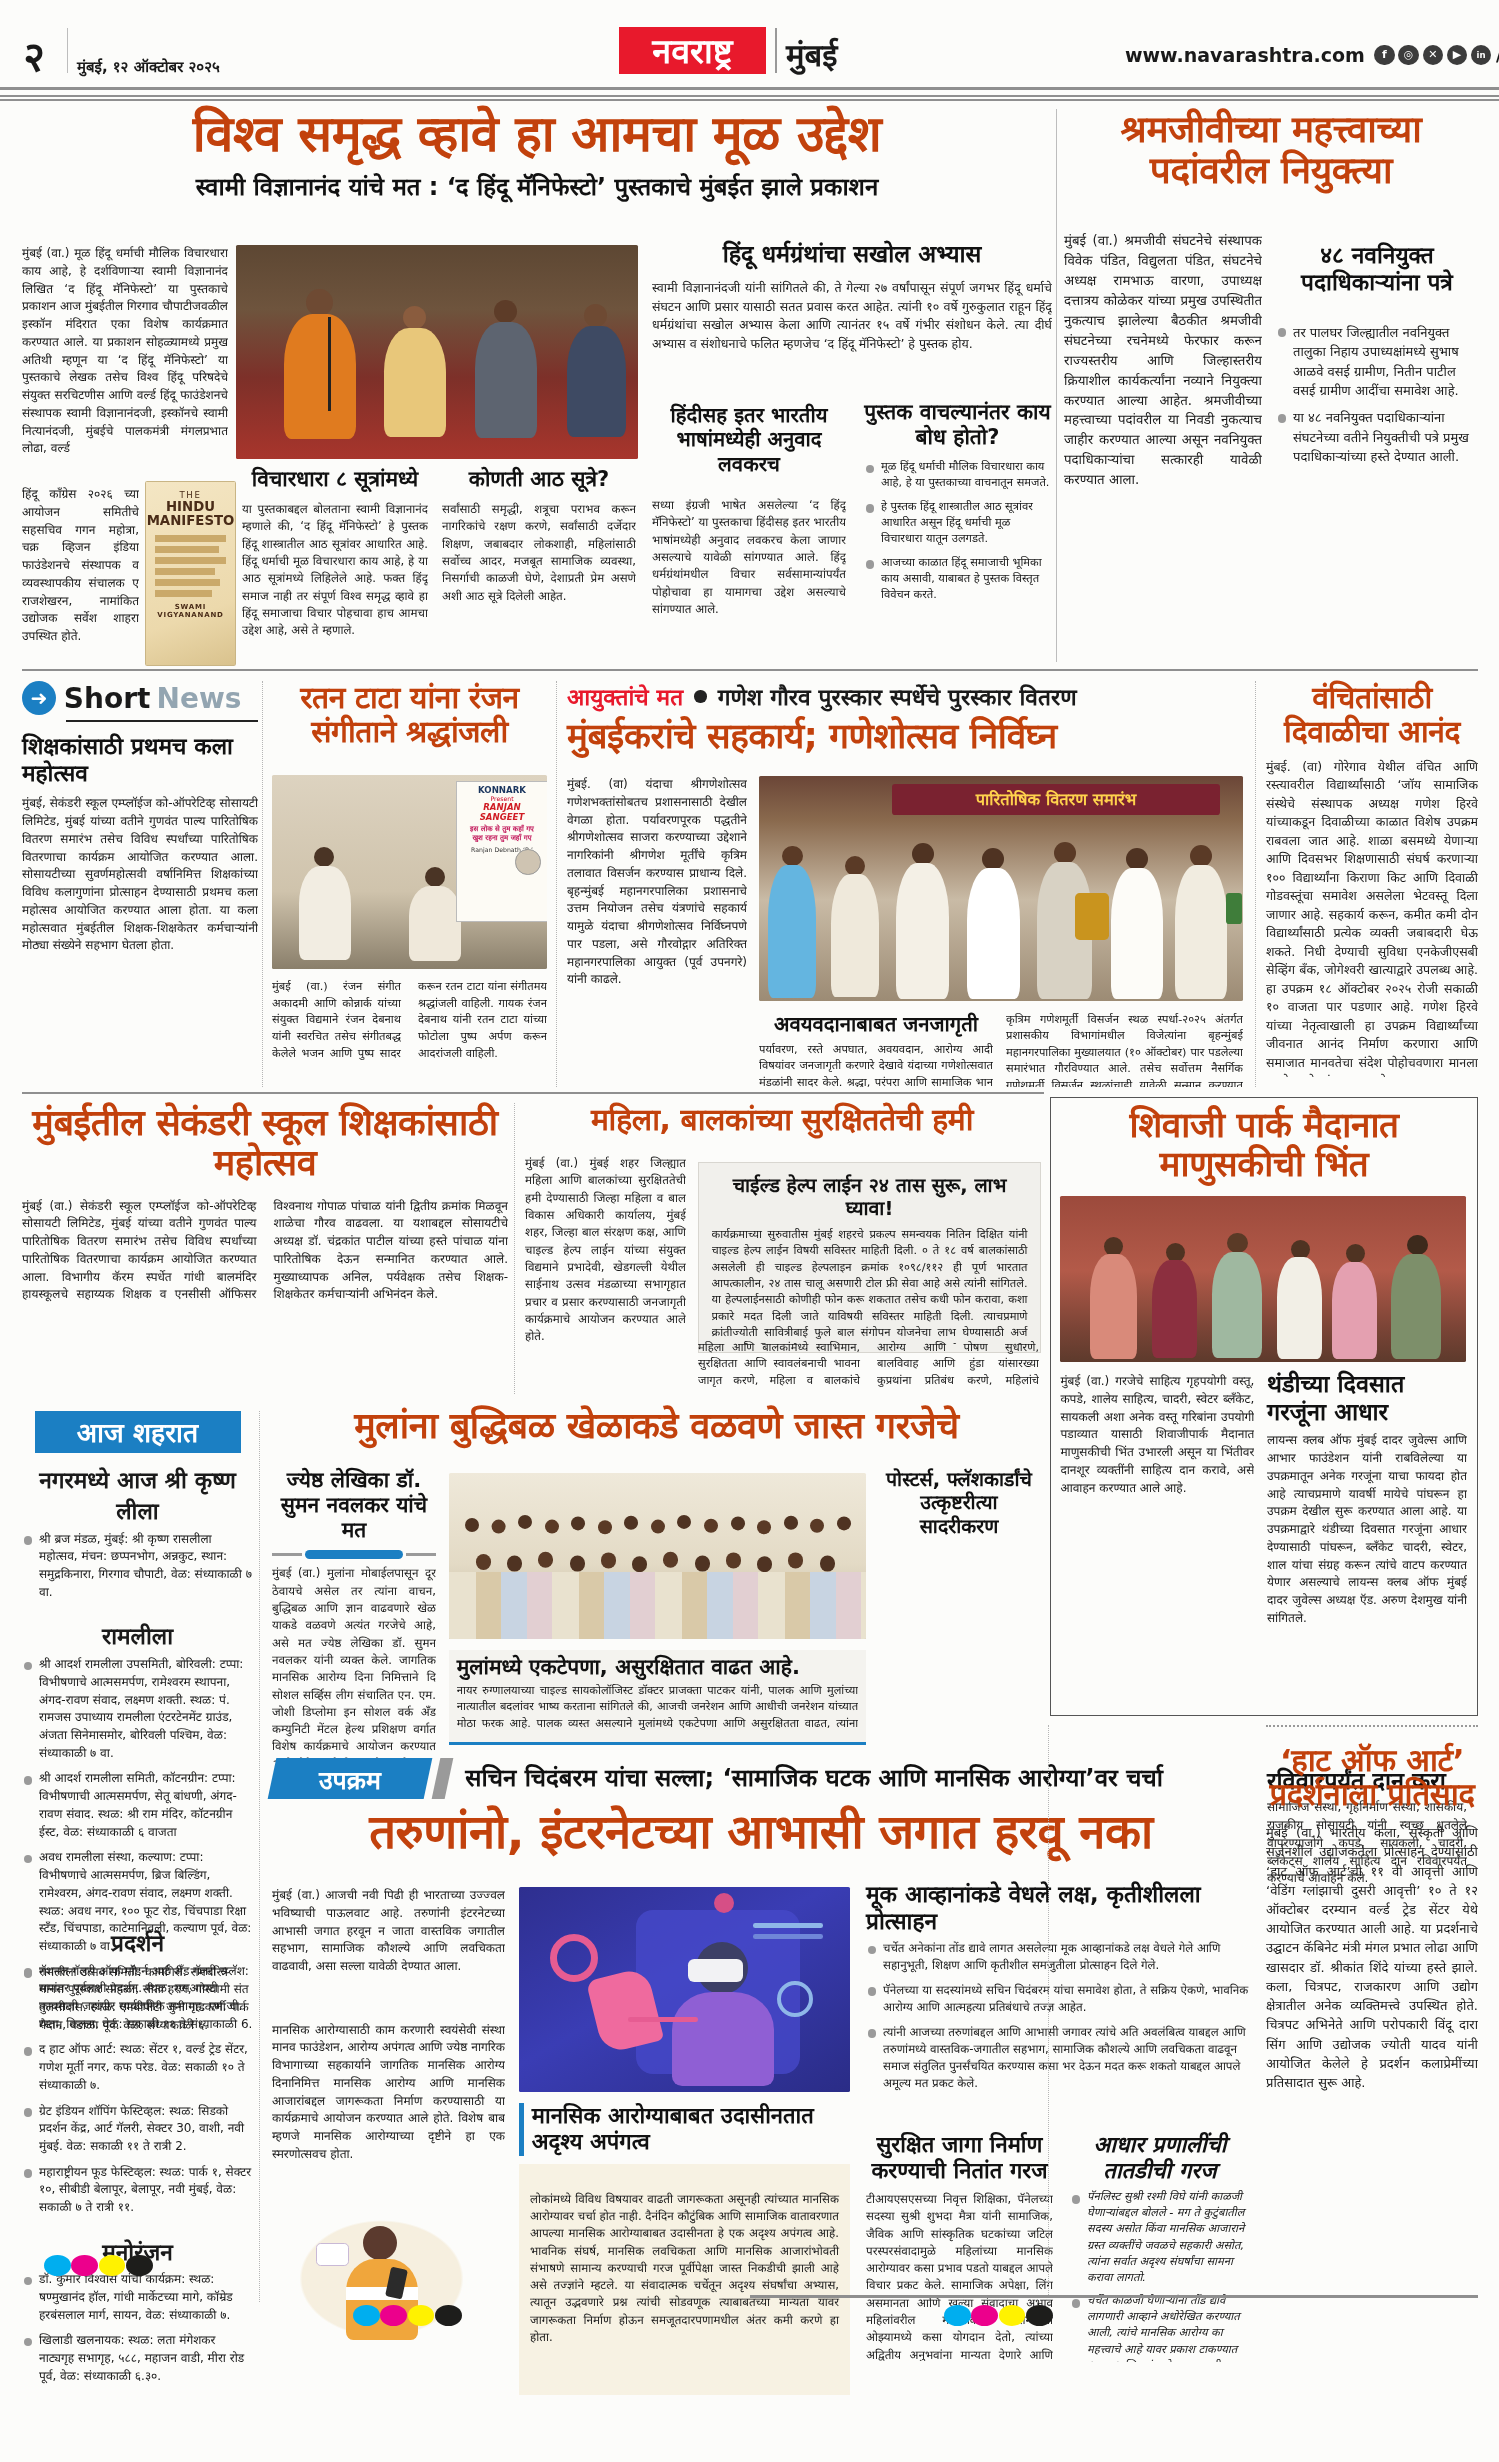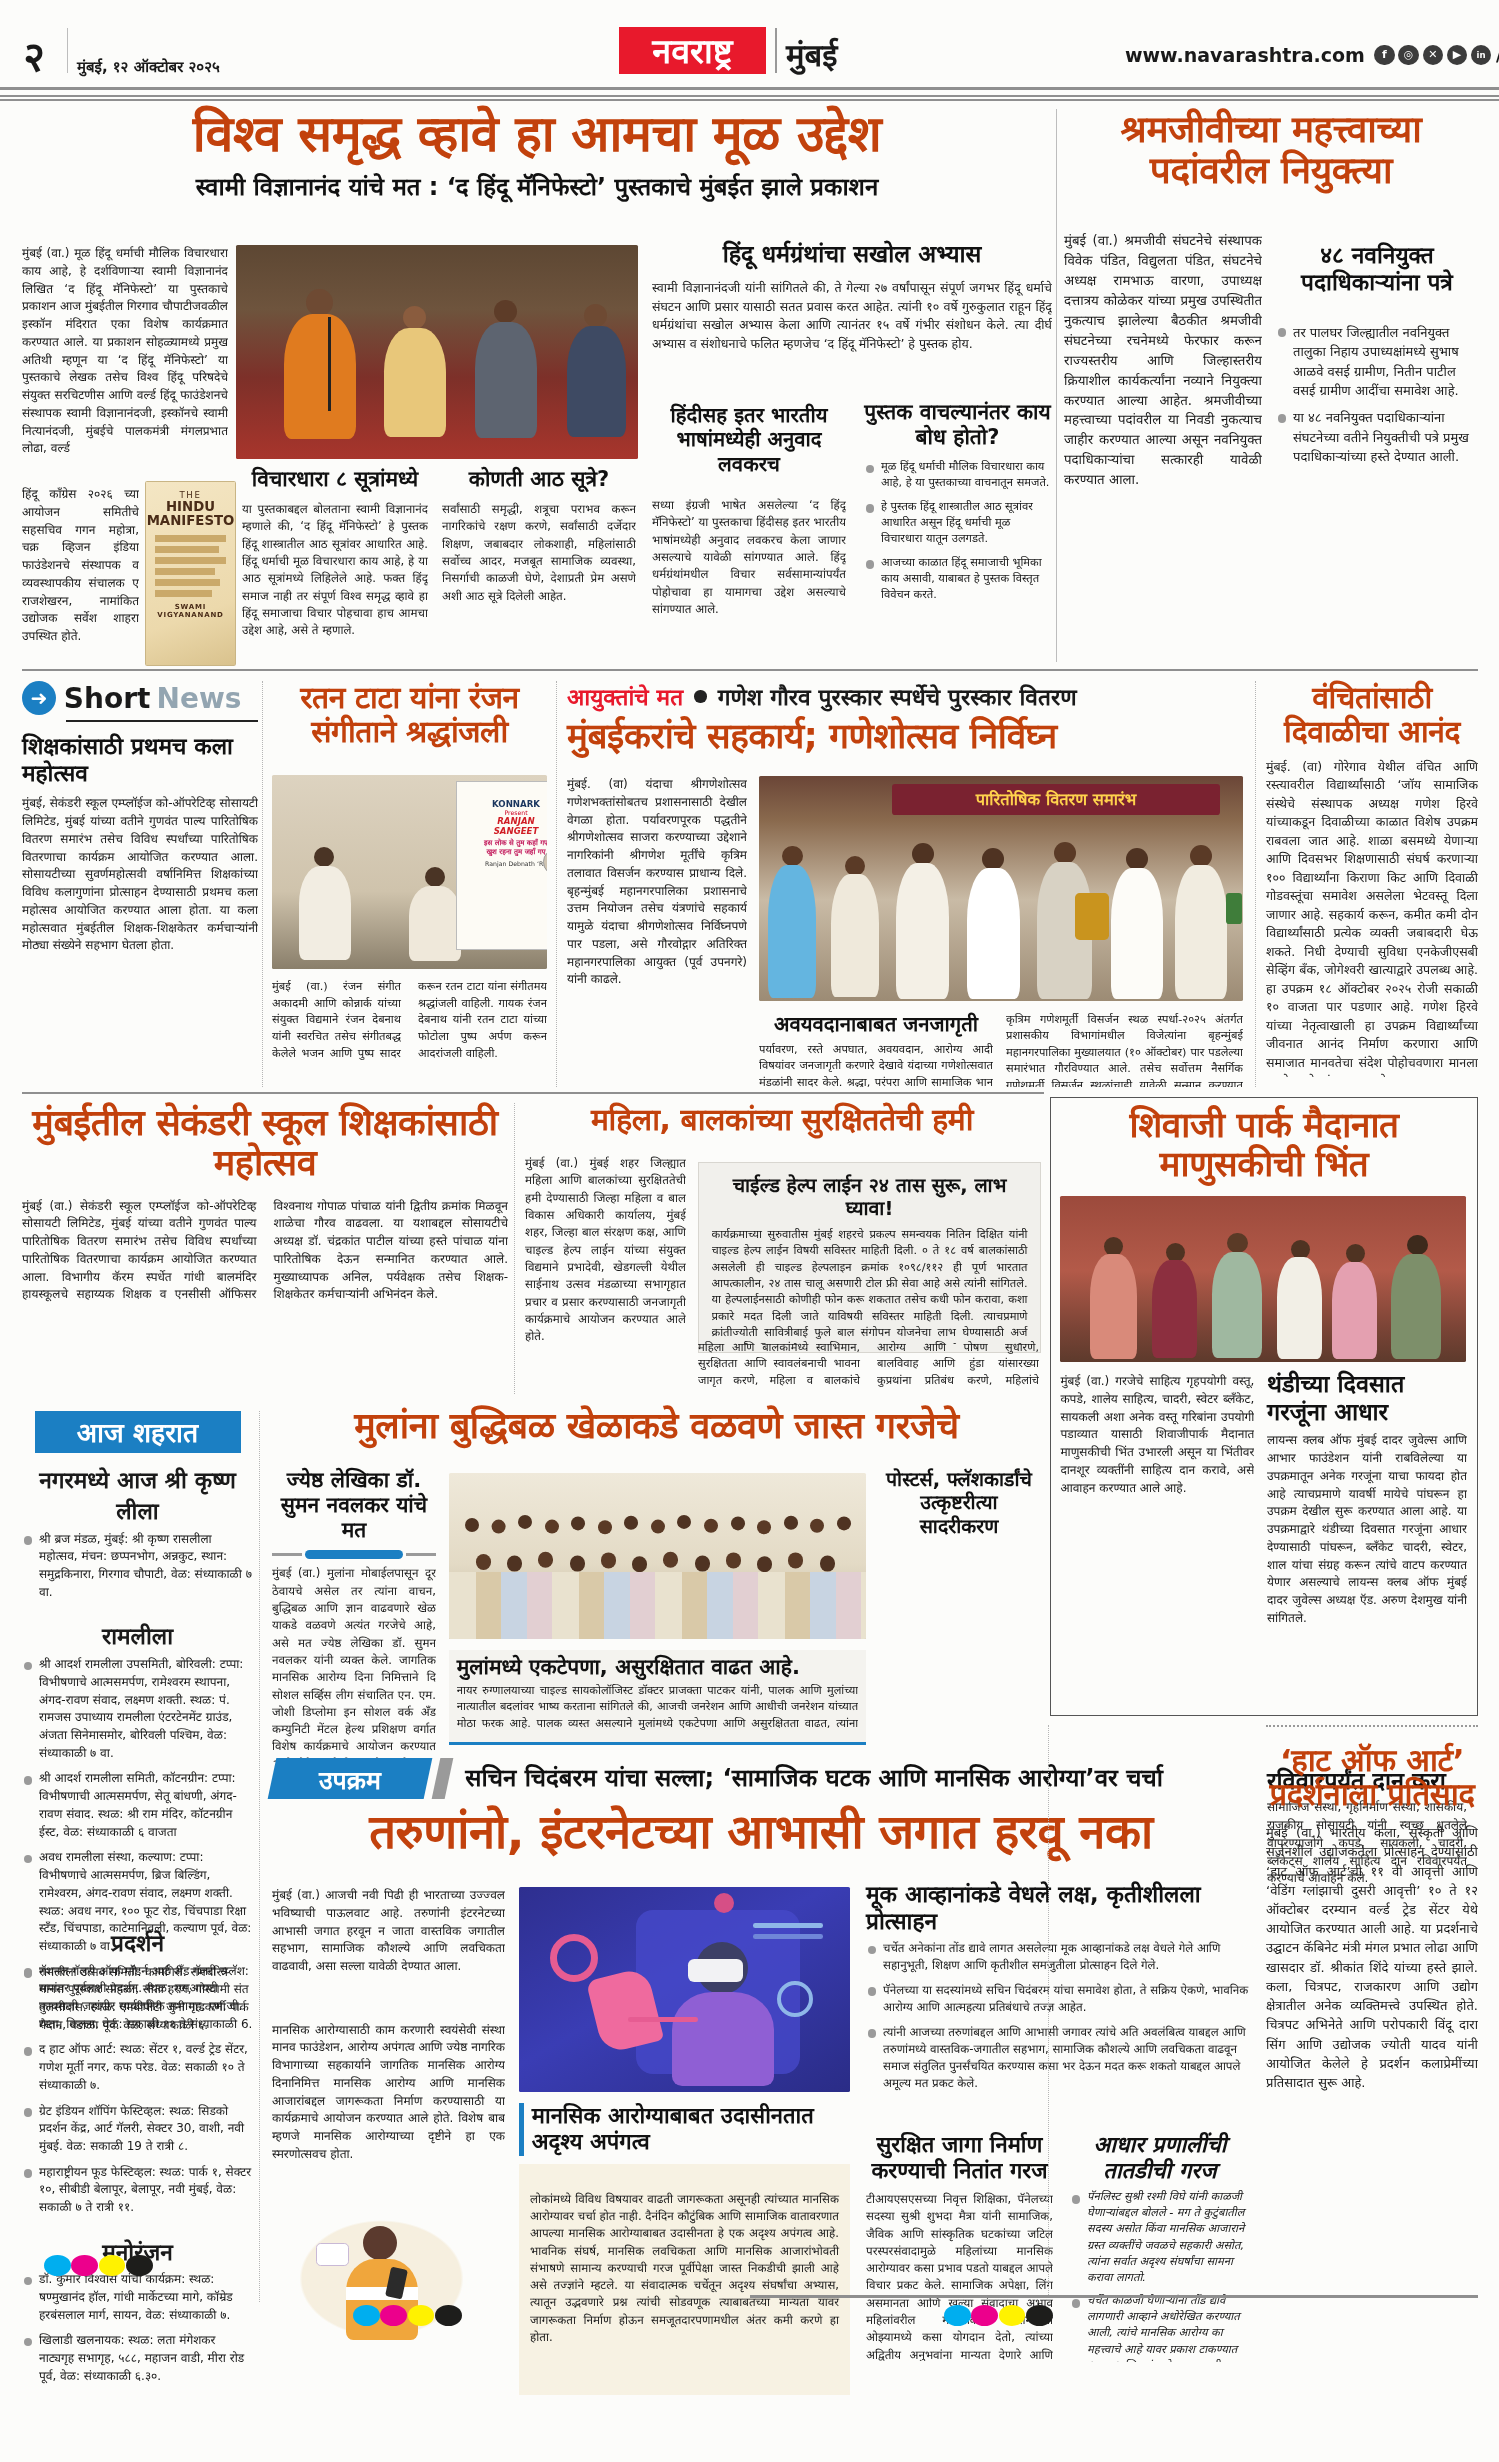--- a/index.html
+++ b/index.html
@@ -153,21 +153,21 @@
 
   <div class="abs rule-dot" style="left:262px;top:681px;height:406px;"></div>
 
   <div class="abs" style="left:272px;top:681px;width:275px;height:406px;">
     <div class="hl ctr" style="font-size:30px;">रतन टाटा यांना रंजन संगीताने श्रद्धांजली</div>
     <div class="ph" style="left:0;top:94px;width:275px;height:194px;background:linear-gradient(180deg,#ddd3c0 0%,#cfc3ac 60%,#8a7f6b 100%);">
       <div class="head" style="left:42px;top:72px;width:20.3px;height:20.3px;background:#4a3425;"></div>
       <div class="person" style="left:26.6px;top:91px;width:52px;height:94px;background:#f2ede2;"></div>
       <div class="head" style="left:153px;top:92px;width:20.3px;height:20.3px;background:#4a3425;"></div>
       <div class="person" style="left:137px;top:111px;width:52px;height:75px;background:#efe8da;"></div>
-      <div class="abs" style="left:184px;top:6.2px;width:84px;height:133px;background:#fdfbf5;border:0.8px solid #bbb;padding:17px;font-family:inherit;">
+      <div class="abs" style="left:184px;top:6.2px;width:84px;height:133px;background:#fdfbf5;border:0.8px solid #bbb;padding:3px;font-family:inherit;">
         <div class="ctr" style="font-size:8.6px;font-weight:800;color:#1a355e;">KONNARK</div>
         <div class="ctr" style="font-size:6.2px;color:#c02;">Present</div>
         <div class="ctr" style="font-size:8.6px;font-weight:900;color:#d01c24;font-style:italic;">RANJAN SANGEET</div>
         <div class="ctr" style="font-size:7px;color:#c2185b;font-weight:700;margin-top:2.3px;">इस लोक से तुम कहाँ गए</div>
         <div class="ctr" style="font-size:7px;color:#c2185b;font-weight:700;">खुश रहना तुम जहाँ गए</div>
         <div class="ctr" style="font-size:6.2px;color:#333;margin-top:3.1px;">Ranjan Debnath ‘R.’</div>
         <div class="head" style="right:6.2px;top:67px;width:23.4px;height:23.4px;background:#cfc4b2;border:0.8px solid #999;"></div>
       </div>
     </div>
     <div class="body jc cols2" style="position:absolute;left:0;top:298px;width:275px;height:106px;font-size:11.3px;">मुंबई (वा.) रंजन संगीत अकादमी आणि कोन्नार्क यांच्या संयुक्त विद्यमाने रंजन देबनाथ यांनी स्वरचित तसेच संगीतबद्ध केलेले भजन आणि पुष्प सादर करून रतन टाटा यांना संगीतमय श्रद्धांजली वाहिली. गायक रंजन देबनाथ यांनी रतन टाटा यांच्या फोटोला पुष्प अर्पण करून आदरांजली वाहिली.</div>
@@ -273,21 +273,21 @@
       <li>श्री आदर्श रामलीला समिती, कॉटनग्रीन: टप्पा: विभीषणाची आत्मसमर्पण, सेतू बांधणी, अंगद-रावण संवाद. स्थळ: श्री राम मंदिर, कॉटनग्रीन ईस्ट, वेळ: संध्याकाळी ६ वाजता</li>
       <li>अवध रामलीला संस्था, कल्याण: टप्पा: विभीषणाचे आत्मसमर्पण, ब्रिज बिल्डिंग, रामेश्वरम, अंगद-रावण संवाद, लक्ष्मण शक्ती. स्थळ: अवध नगर, १०० फूट रोड, चिंचपाडा रिक्षा स्टँड, चिंचपाडा, काटेमानिवली, कल्याण पूर्व, वेळ: संध्याकाळी ७ वा.</li>
       <li>रामलीला उत्सव समिती: कामगिरी: रामचरित्र मानस पुरस्कार सोहळा, सीता हरण, गोस्वामी संत तुलसीदास. स्थळ: एमबीपीटी जुनी नाडकर्णी पार्क मैदान, वडाळा पूर्व. वेळ: संध्याकाळी ६.</li>
     </ul>
   </div>
   <div class="abs city" style="left:22px;top:1916px;width:231px;height:391px;">
     <div class="city-sec-t">प्रदर्शने</div>
     <ul class="blt body">
       <li>नॅशनल गॅलरी ऑफ मॉडर्न आर्ट अँड गॅलरी स्प्लॅश: समांतर पूर्वलक्षी प्रदर्शन. स्थळ: एसआयटी कावसजी जहांगीर सार्वजनिक सभागृह, एम.जी. रस्ता, किल्ला. वेळ: सकाळी ११ ते संध्याकाळी 6.</li>
       <li>द हाट ऑफ आर्ट: स्थळ: सेंटर १, वर्ल्ड ट्रेड सेंटर, गणेश मूर्ती नगर, कफ परेड. वेळ: सकाळी १० ते संध्याकाळी ७.</li>
-      <li>ग्रेट इंडियन शॉपिंग फेस्टिव्हल: स्थळ: सिडको प्रदर्शन केंद्र, आर्ट गॅलरी, सेक्टर 30, वाशी, नवी मुंबई. वेळ: सकाळी 19 ते रात्री ८.</li>
+      <li>ग्रेट इंडियन शॉपिंग फेस्टिव्हल: स्थळ: सिडको प्रदर्शन केंद्र, आर्ट गॅलरी, सेक्टर 30, वाशी, नवी मुंबई. वेळ: सकाळी ११ ते रात्री 2.</li>
       <li>महाराष्ट्रीयन फूड फेस्टिव्हल: स्थळ: पार्क १, सेक्टर १०, सीबीडी बेलापूर, बेलापूर, नवी मुंबई, वेळ: सकाळी ७ ते रात्री ११.</li>
     </ul>
     <div class="city-sec-t">मनोरंजन</div>
     <ul class="blt body">
       <li>डॉ. कुमार विश्वास यांचा कार्यक्रम: स्थळ: षण्मुखानंद हॉल, गांधी मार्केटच्या मागे, कॉम्रेड हरबंसलाल मार्ग, सायन, वेळ: संध्याकाळी ७.</li>
       <li>खिलाडी खलनायक: स्थळ: लता मंगेशकर नाट्यगृह सभागृह, ५८८, महाजन वाडी, मीरा रोड पूर्व, वेळ: संध्याकाळी ६.३०.</li>
     </ul>
   </div>
   <div class="cmyk" style="left:44px;top:2255px;">
     <i class="c-c"></i>

